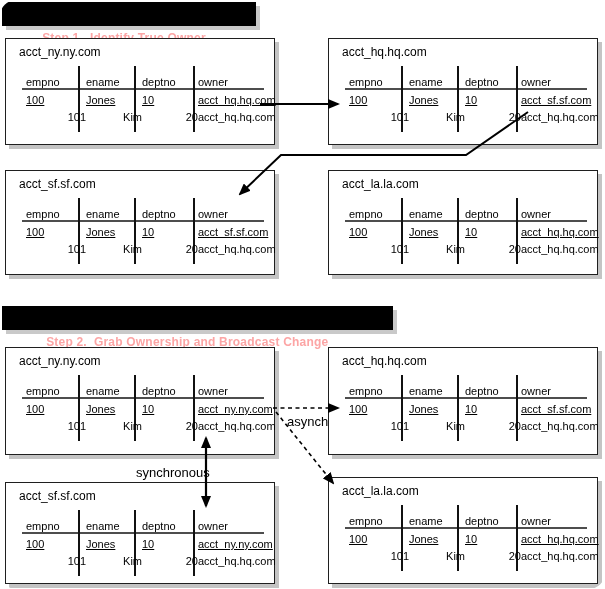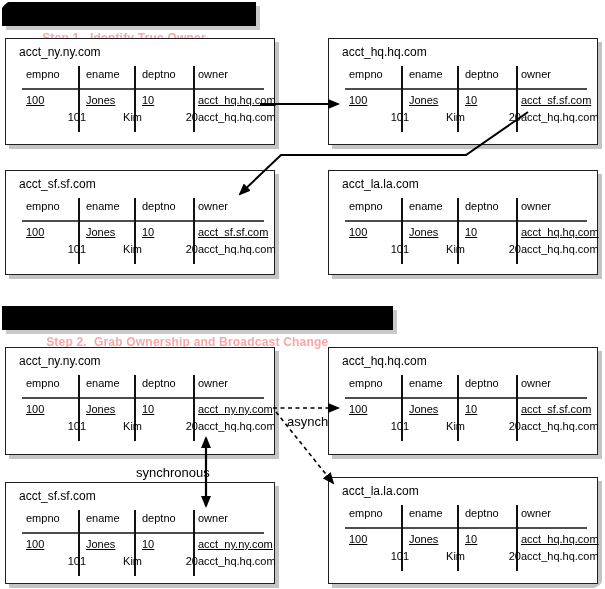--- a/index.html
+++ b/index.html
@@ -20,21 +20,21 @@
     border:1.4px solid #1f1f1f;
     box-shadow:4px 4px 0 0 #c4c4c4;
     box-sizing:border-box;
   }
   .tbl-title{position:absolute;left:13px;top:6px;font-size:12px;}
   .hdr,.row{
     position:absolute;left:0;width:100%;
     display:grid;grid-template-columns:80px 56px 56px 1fr;
     font-size:11px;line-height:13px;
   }
-  .hdr{top:29px;}
+  .hdr{top:37px;}
   .row.r1{top:55px;text-decoration:underline;}
   .row.r2{top:72px;text-align:right;}
   .c1{padding-left:20px;}
   .rule{position:absolute;left:16px;top:49px;width:242px;height:2px;background:#4d4d4d;}
   .vline{position:absolute;top:27px;width:1.5px;height:66px;background:#111;}
   .v1{left:72px;} .v2{left:128px;} .v3{left:187px;}
   .arrow-label{position:absolute;font-size:13px;color:#000;}
   #arrows{position:absolute;left:0;top:0;pointer-events:none;}
 </style>
 </head>

